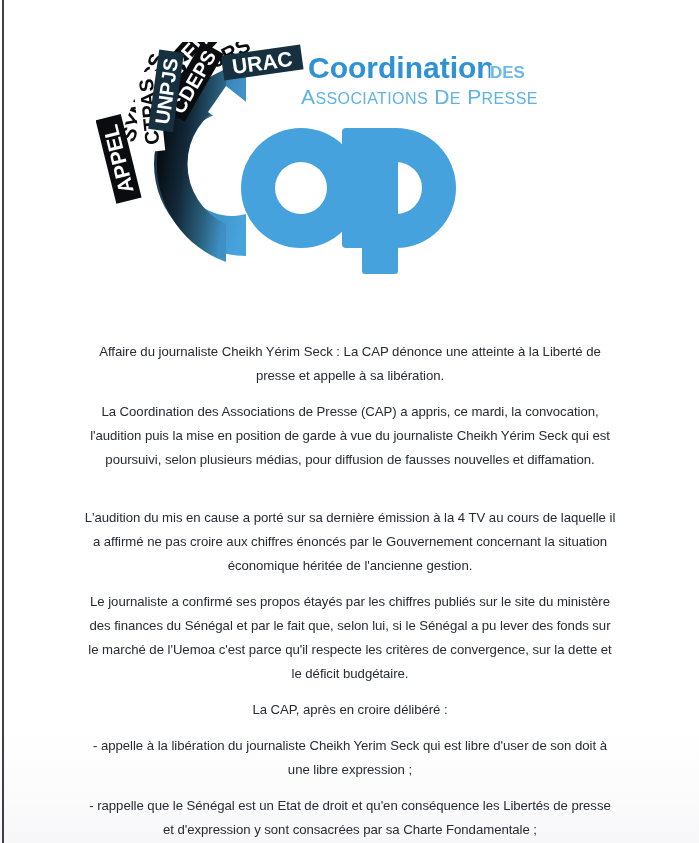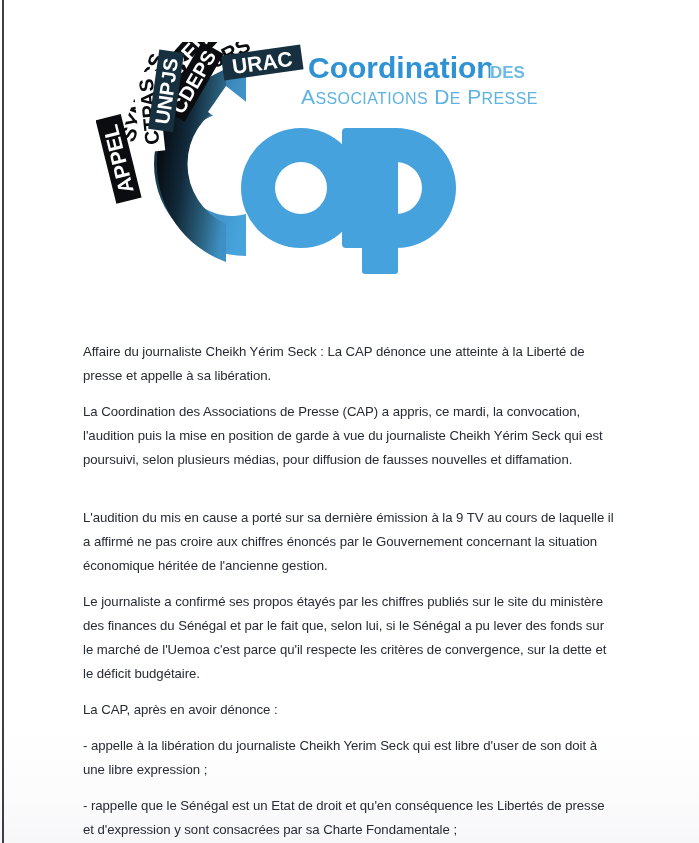--- a/index.html
+++ b/index.html
@@ -60,21 +60,21 @@
   .para {
     font-size: 13.2px;
     line-height: 24px;
     color: #262b34;
     text-align: justify;
     margin: 0 0 12px 0;
     letter-spacing: -0.05px;
   }
 
   .para.last-line-left {
-    text-align: left;
+    text-align: center;
   }
 
   .para-gap {
     height: 22px;
   }
 </style>
 </head>
 <body>
 
 <div class="page">
@@ -185,25 +185,25 @@
   </div>
 
   <div class="doc-body">
 
     <p class="para last-line-left">Affaire du journaliste Cheikh Yérim Seck : La CAP dénonce une atteinte à la Liberté de presse et appelle à sa libération.</p>
 
     <p class="para last-line-left">La Coordination des Associations de Presse (CAP) a appris, ce mardi, la convocation, l'audition puis la mise en position de garde à vue du journaliste Cheikh Yérim Seck qui est poursuivi, selon plusieurs médias, pour diffusion de fausses nouvelles et diffamation.</p>
 
     <div class="para-gap"></div>
 
-    <p class="para last-line-left">L'audition du mis en cause a porté sur sa dernière émission à la 9 TV au cours de laquelle il a affirmé ne pas croire aux chiffres énoncés par le Gouvernement concernant la situation économique héritée de l'ancienne gestion.</p>
+    <p class="para last-line-left">L'audition du mis en cause a porté sur sa dernière émission à la 4 TV au cours de laquelle il a affirmé ne pas croire aux chiffres énoncés par le Gouvernement concernant la situation économique héritée de l'ancienne gestion.</p>
 
     <p class="para last-line-left">Le journaliste a confirmé ses propos étayés par les chiffres publiés sur le site du ministère des finances du Sénégal et par le fait que, selon lui, si le Sénégal a pu lever des fonds sur le marché de l'Uemoa c'est parce qu'il respecte les critères de convergence, sur la dette et le  déficit budgétaire.</p>
 
-    <p class="para last-line-left">La CAP,  après en avoir dénonce :</p>
+    <p class="para last-line-left">La CAP,  après en croire délibéré :</p>
 
     <p class="para last-line-left">- appelle à la libération du journaliste Cheikh Yerim Seck qui est libre d'user  de son doit à une libre expression ;</p>
 
     <p class="para last-line-left">- rappelle que le Sénégal est un Etat de droit et qu'en conséquence les Libertés de presse et d'expression y sont consacrées par sa Charte Fondamentale ;</p>
 
   </div>
 
 </div>
 
 </body></html>

